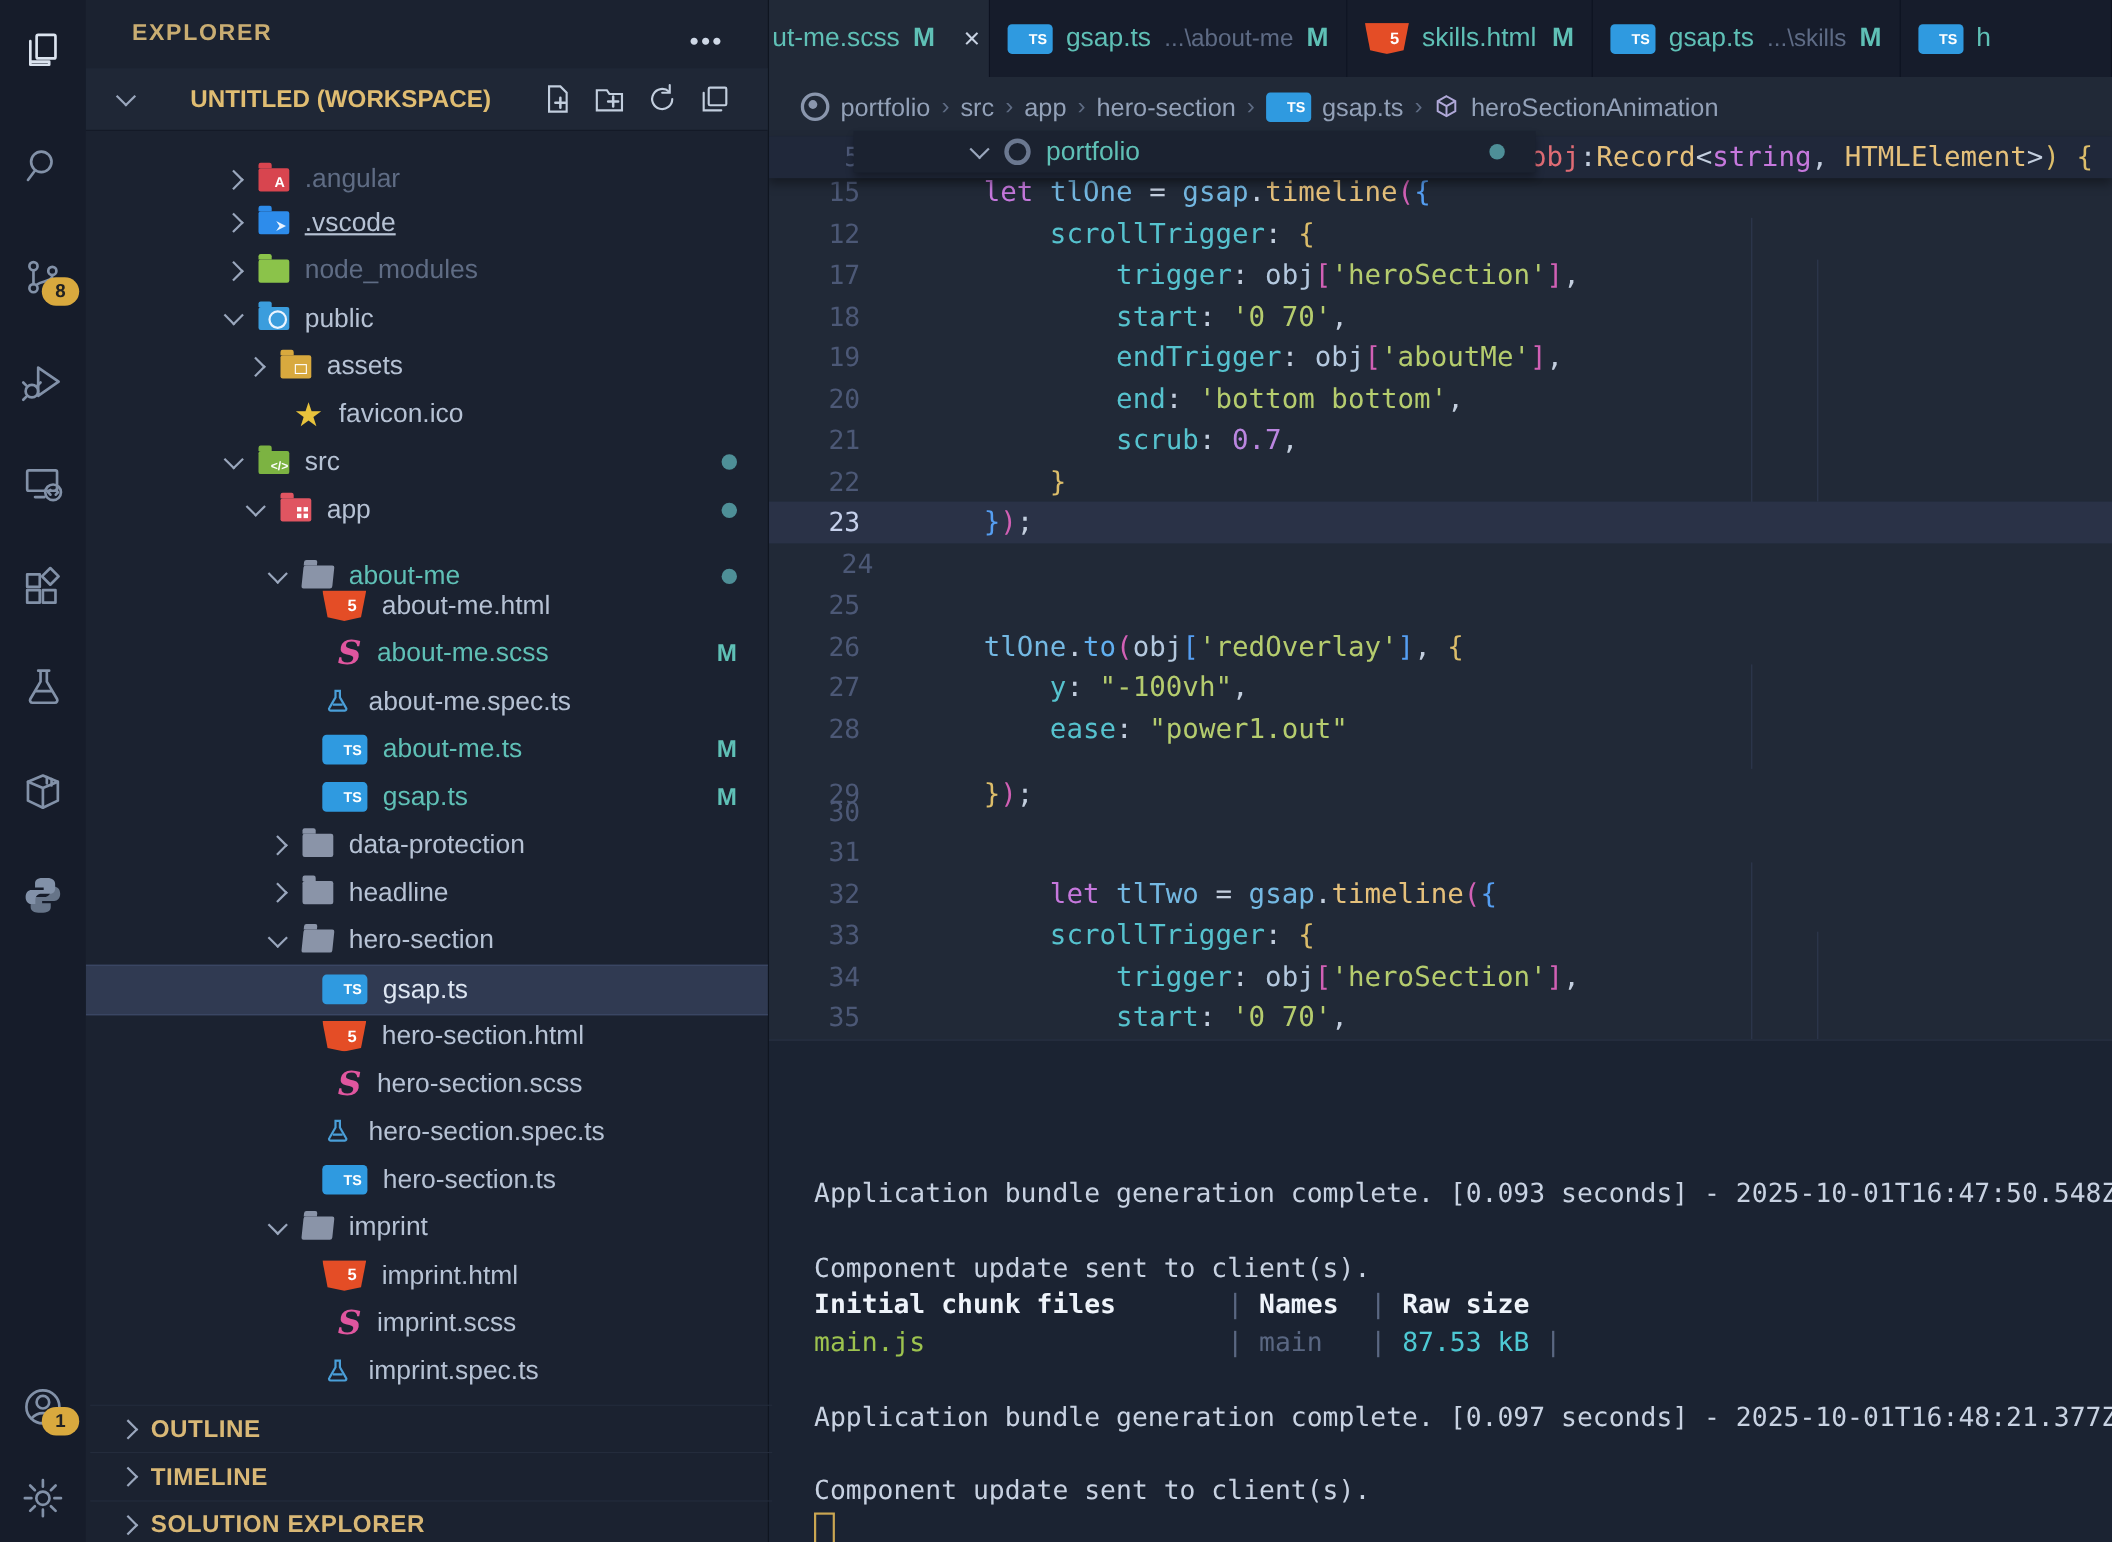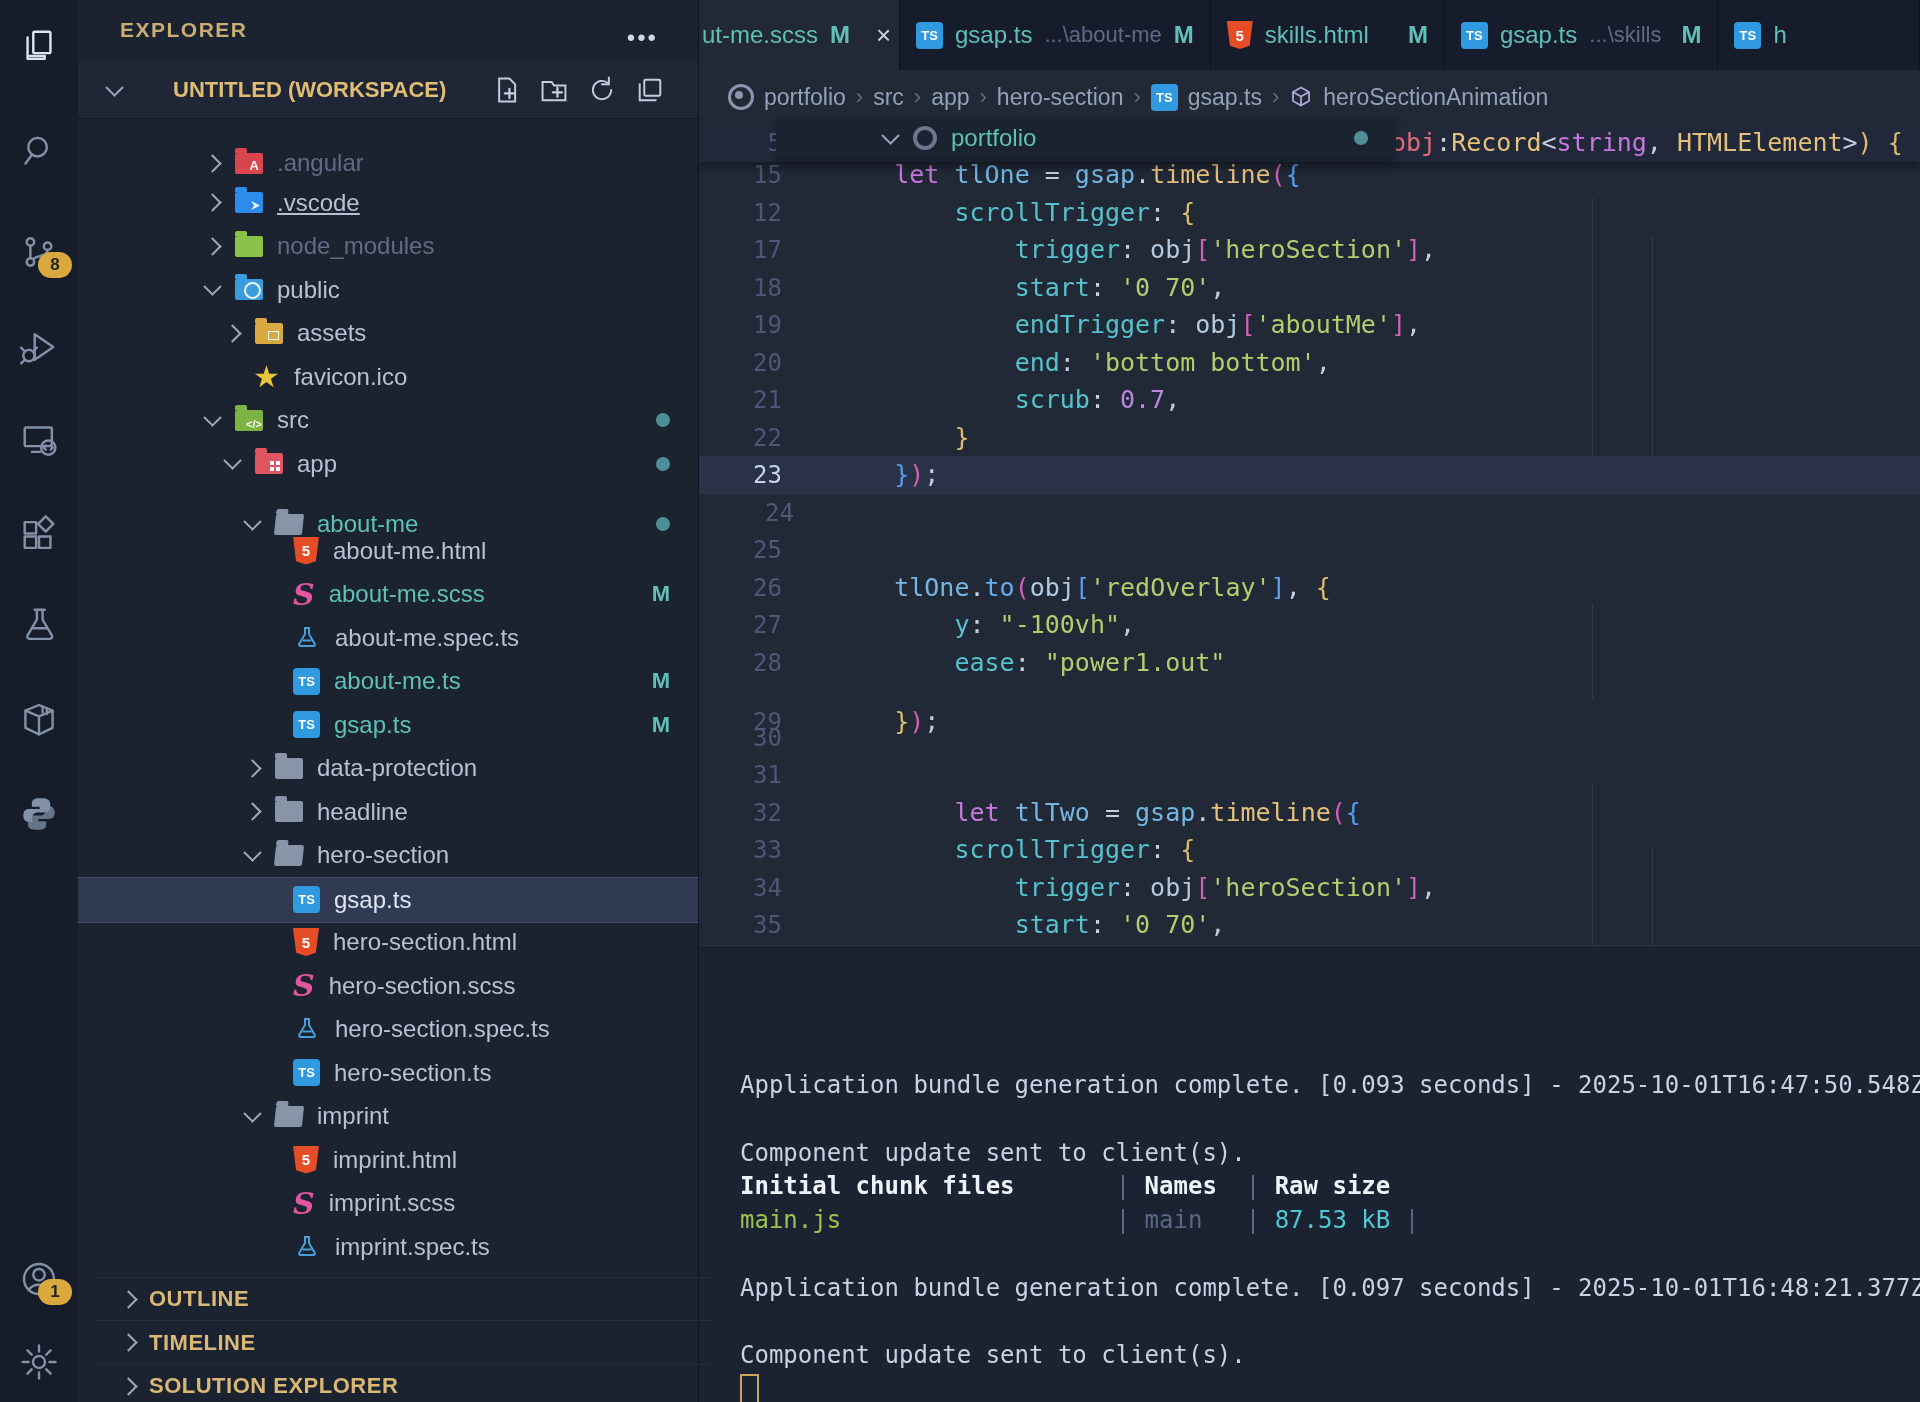--- a/index.html
+++ b/index.html
@@ -25,21 +25,21 @@
   .chev{display:inline-block;width:11px;height:11px;border-right:2.4px solid #9aa7bd;border-bottom:2.4px solid #9aa7bd;flex:none;}
   .chev.down{transform:rotate(45deg) translate(-2px,-2px);}
   .chev.right{transform:rotate(-45deg);}
   .tree-row{position:absolute;left:0;width:620px;height:44px;display:flex;align-items:center;cursor:pointer;font-size:24px;color:#b6c2d4;}
   .tree-row.sticky{background:#1b2230;z-index:5;box-shadow:0 5px 7px rgba(0,0,0,.30);}
   .tree-row.selected{background:#303a52;border-top:1px solid #3d4a68;border-bottom:1px solid #3d4a68;color:#dde6f2;}
   .tree-row .lab.teal{color:#5fc0b6;}
   .tree-row .lab.dim{color:#5f6c84;}
   .tree-right{position:absolute;right:28px;font-size:22px;font-weight:bold;color:#5fc0b6;}
   .tree-right.dot{width:14px;height:14px;border-radius:8px;background:#4e8f97;}
-  .fic{display:inline-flex;align-items:center;justify-content:center;flex:none;}
+  .fic{display:inline-flex;align-items:center;justify-content:center;flex:none;padding-left:14px;}
   .fic-ts{width:27px;height:27px;border-radius:4px;background:#2f9ae0;color:#fff;font-size:13px;font-weight:bold;}
   .fic-sass{color:#e0569f;font-family:"DejaVu Serif",serif;font-style:italic;font-weight:bold;font-size:30px;}
   .fic-star{color:#e8c33c;font-size:30px;}
   .fold{position:relative;display:inline-block;width:28px;height:21px;border-radius:2px;flex:none;}
   .fold::before{content:"";position:absolute;left:0;top:-5px;width:12px;height:5px;border-radius:2px 2px 0 0;background:inherit;}
   .f-grey{background:#8a94a8;}
   .f-angular{background:#d8454f;}
   .f-vscode{background:#2d8ceb;}
   .f-node{background:#8bc34a;}
   .f-public{background:#3b9ddd;}
@@ -48,21 +48,21 @@
   .f-app{background:#e05561;}
   .f-open{background:#8a94a8;transform:skewX(-6deg);}
   .f-public::after{content:"";position:absolute;right:2px;bottom:1px;width:13px;height:13px;border:2px solid #eaf4ff;border-radius:50%;background:#3b9ddd;}
   .f-src::after{content:"</>";position:absolute;right:1px;bottom:1px;font-size:11px;font-weight:bold;color:#fff;}
   .f-app::after{content:"";position:absolute;right:9px;bottom:9px;width:4px;height:4px;background:#fff;
                 box-shadow:6px 0 #fff,0 6px #fff,6px 6px #fff;}
   .f-vscode::after{content:"";position:absolute;right:3px;bottom:3px;width:9px;height:9px;background:#eaf4ff;
                    clip-path:polygon(0 0,100% 50%,0 100%,35% 50%);}
   .f-angular::after{content:"A";position:absolute;right:4px;bottom:1px;color:#fff;font-size:13px;font-weight:bold;}
   .f-assets::after{content:"";position:absolute;right:4px;bottom:4px;width:9px;height:7px;border:1.5px solid #fff;}
-  .sec-row{position:absolute;left:16px;width:620px;height:44px;display:flex;align-items:center;gap:14px;padding-left:28px;box-sizing:border-box;
+  .sec-row{position:absolute;left:4px;width:620px;height:44px;display:flex;align-items:center;gap:14px;padding-left:28px;box-sizing:border-box;
            border-top:1px solid #242c3c;font-size:22px;font-weight:bold;letter-spacing:.5px;color:#d9b876;cursor:pointer;}
   
   .tabbar{position:absolute;left:698px;top:0;right:0;height:70px;background:#141926;display:flex;z-index:10;}
   .tab{position:relative;height:70px;display:flex;align-items:center;gap:12px;padding:0 16px;box-sizing:border-box;
        background:#161c2b;border-right:1px solid #0d1220;cursor:pointer;font-size:24px;}
   .tab.active{background:#212937;}
   .tab .tlab{color:#5fc0b6;white-space:nowrap;}
   .tab .tpath{color:#5e6b85;font-size:22px;white-space:nowrap;}
   .tab .tmod{color:#5fc0b6;font-weight:bold;margin-left:auto;}
   .tab .tclose{color:#c8d2e2;font-size:26px;margin-left:14px;}

